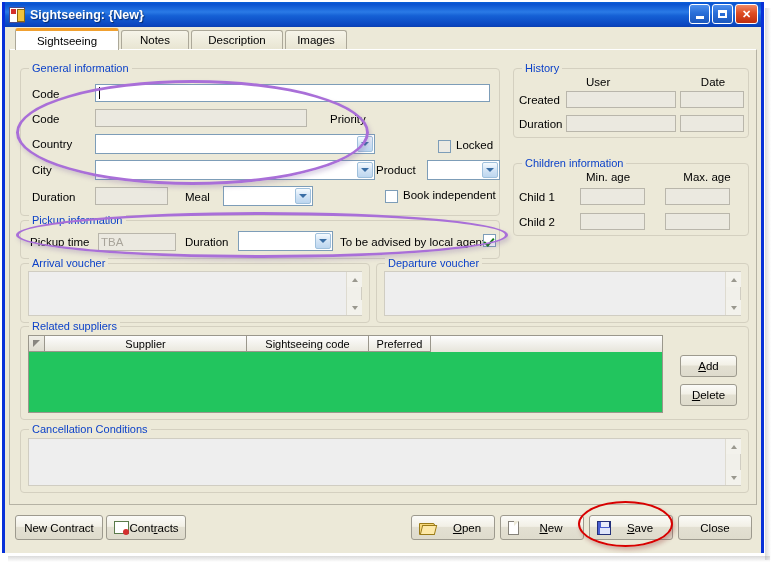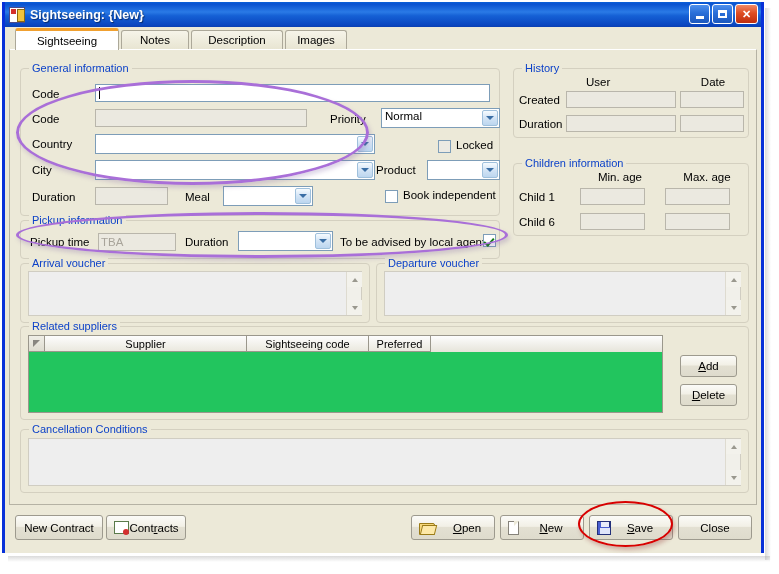--- a/index.html
+++ b/index.html
@@ -382,24 +382,20 @@
 
       <span class="lbl" style="left:22px;top:38px;">Code</span>
       <div class="tf" style="left:85px;top:34px;width:395px;height:18px;">
         <span class="caret"></span>
       </div>
 
       <span class="lbl" style="left:22px;top:63px;">Code</span>
       <div class="tf ro" style="left:85px;top:59px;width:212px;height:18px;"></div>
 
       <span class="lbl" style="left:320px;top:63px;">Priority</span>
-      <div class="combo" style="left:371px;top:58px;width:119px;height:20px;">
-        <span class="val">Normal</span>
-        <span class="arrow"></span>
-      </div>
 
       <span class="lbl" style="left:22px;top:88px;">Country</span>
       <div class="combo" style="left:85px;top:84px;width:280px;height:20px;">
         <span class="val"></span>
         <span class="arrow"></span>
       </div>
 
       <div class="chk gray" style="left:428px;top:90px;"></div>
       <span class="lbl" style="left:446px;top:89px;">Locked</span>
 
@@ -437,28 +433,28 @@
       <div class="tf ro" style="left:556px;top:41px;width:110px;height:17px;"></div>
       <div class="tf ro" style="left:670px;top:41px;width:64px;height:17px;"></div>
 
       <span class="lbl" style="left:509px;top:68px;">Duration</span>
       <div class="tf ro" style="left:556px;top:65px;width:110px;height:17px;"></div>
       <div class="tf ro" style="left:670px;top:65px;width:64px;height:17px;"></div>
 
       <div class="group" style="left:503px;top:113px;width:236px;height:73px;">
         <span class="glabel">Children information</span>
       </div>
-      <span class="lbl" style="left:554px;top:121px;width:78px;text-align:right;">Min. age</span>
+      <span class="lbl" style="left:576px;top:121px;width:78px;text-align:left;">Min. age</span>
       <span class="lbl" style="left:660px;top:121px;width:74px;text-align:center;">Max. age</span>
 
       <span class="lbl" style="left:509px;top:141px;">Child 1</span>
       <div class="tf ro" style="left:570px;top:138px;width:65px;height:17px;"></div>
       <div class="tf ro" style="left:655px;top:138px;width:65px;height:17px;"></div>
 
-      <span class="lbl" style="left:509px;top:166px;">Child 6</span>
+      <span class="lbl" style="left:509px;top:166px;">Child 2</span>
       <div class="tf ro" style="left:570px;top:163px;width:65px;height:17px;"></div>
       <div class="tf ro" style="left:655px;top:163px;width:65px;height:17px;"></div>
 
       <div class="group" style="left:10px;top:170px;width:480px;height:39px;">
         <span class="glabel">Pickup information</span>
       </div>
       <span class="lbl" style="left:20px;top:186px;">Pickup time</span>
       <div class="tf ro" style="left:88px;top:183px;width:78px;height:18px;">TBA</div>
 
       <span class="lbl" style="left:175px;top:186px;">Duration</span>

